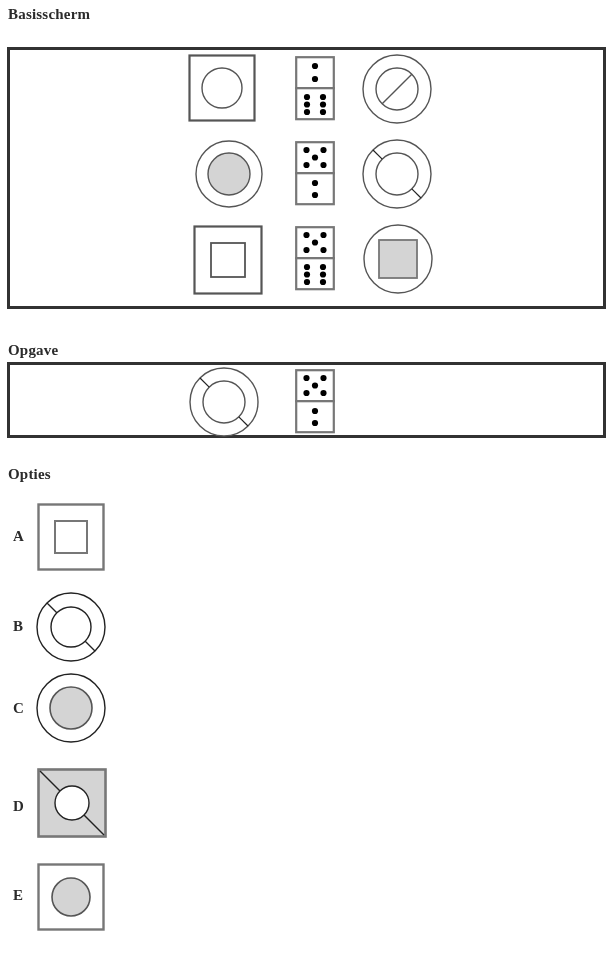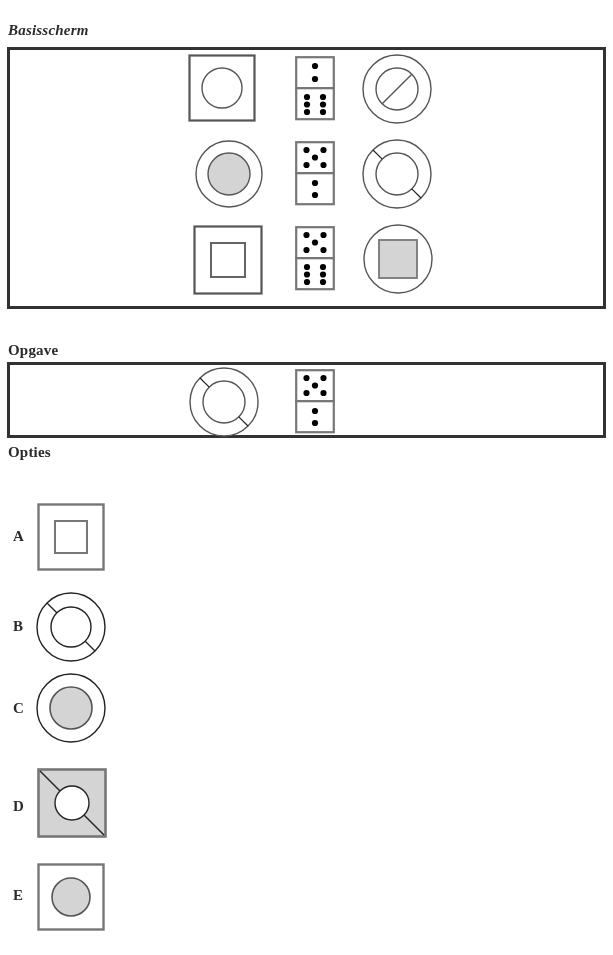--- a/index.html
+++ b/index.html
@@ -12,23 +12,23 @@
     overflow:hidden;
   }
   .heading{
     position:absolute;
     font-weight:bold;
     font-size:15px;
     letter-spacing:.2px;
     color:#2b2b2b;
     white-space:nowrap;
   }
-  #h-base{left:8px;top:22px;font-style:italic;}
+  #h-base{left:8px;top:6px;}
   #h-task{left:8px;top:342px;}
-  #h-options{left:8px;top:444px;}
+  #h-options{left:8px;top:466px;}
 
   .panel{
     position:absolute;
     border:3px solid #323232;
     background:#ffffff;
     box-sizing:border-box;
   }
   #panel-base{left:7px;top:47px;width:599px;height:262px;}
   #panel-task{left:7px;top:362px;width:599px;height:76px;}
 

